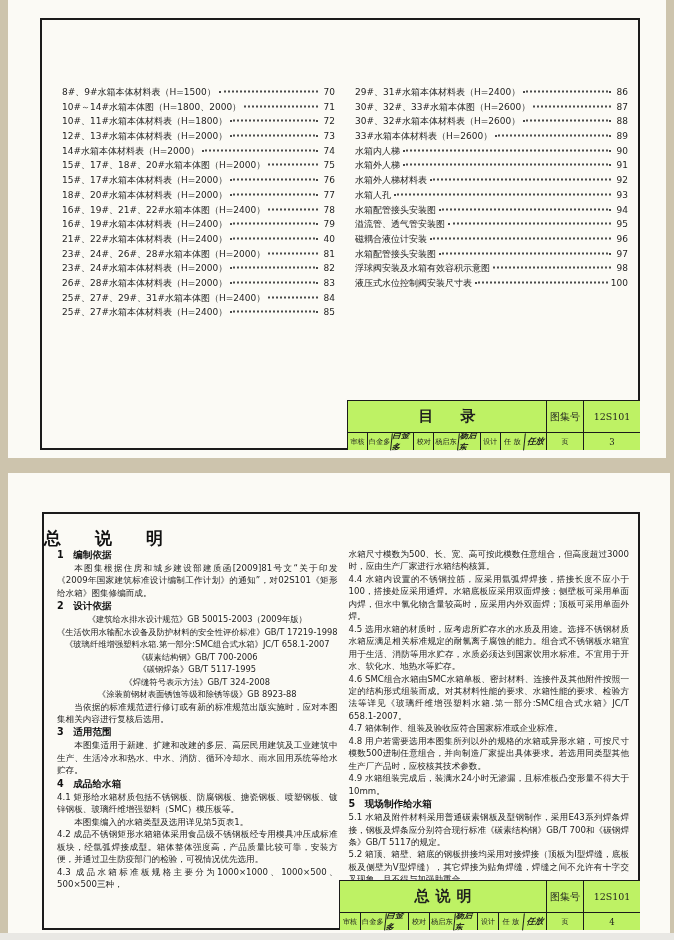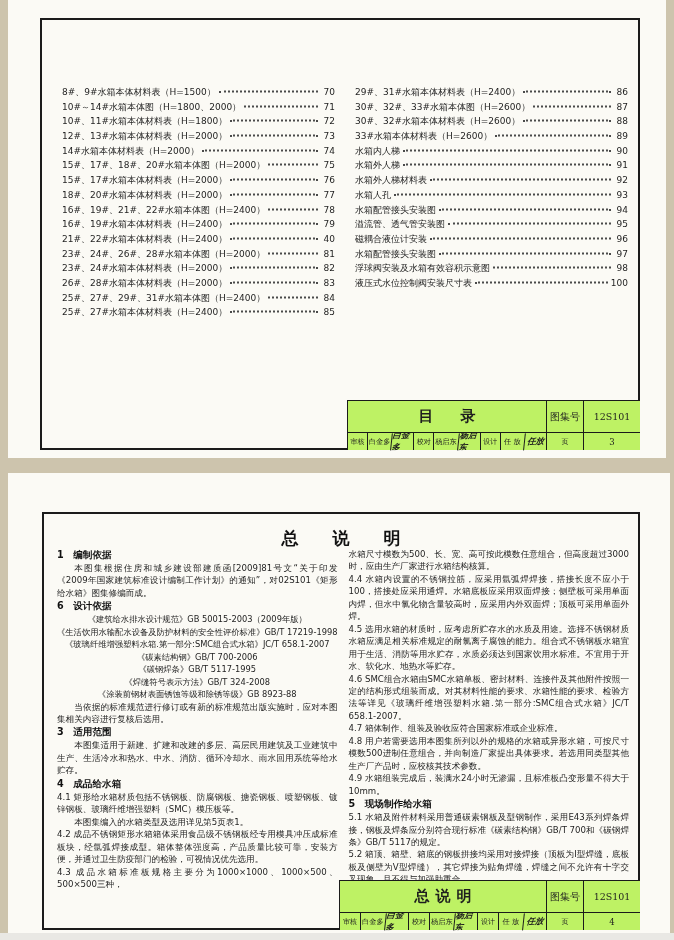--- a/index.html
+++ b/index.html
@@ -20,21 +20,21 @@
 
   
   #toc{position:absolute;left:20px;right:10px;top:66px;display:flex;gap:20px;}
   .toc-col{flex:1;display:flex;flex-direction:column;min-width:0;}
   .toc-row{display:flex;align-items:baseline;height:14.7px;font-size:9px;white-space:nowrap;}
   .toc-title{flex:0 0 auto;}
   .toc-dots{flex:1 1 auto;min-width:8px;margin:0 3px;border-bottom:2px dotted #4a4a4a;transform:translateY(-2.5px);}
   .toc-page{flex:0 0 auto;min-width:14px;text-align:right;}
 
   
-  #gs-title{margin-top:13px;text-align:center;font-size:17px;font-weight:bold;color:#111;}
+  #gs-title{margin-top:13px;font-size:17px;font-weight:bold;color:#111;}
   #gs-cols{position:absolute;left:13px;right:9px;top:34px;bottom:3px;display:flex;gap:11px;overflow:hidden;}
   .gs-col{flex:1;min-width:0;font-size:8.6px;line-height:12.45px;text-align:justify;}
   .gs-h{font-weight:bold;font-size:9.6px;line-height:14px;color:#101010;}
   .gs-p{}
   .gs-p.indent{text-indent:2em;}
   .gs-std{display:flex;justify-content:center;align-items:baseline;font-size:8.3px;white-space:nowrap;}
   .std-name{flex:0 1 auto;overflow:hidden;}
   .std-code{flex:0 0 auto;margin-left:0;}
 
   
@@ -244,21 +244,21 @@
 
 <div class="sheet" id="sheet2">
   <div class="frame" id="frame2">
 
     <div id="gs-title">总　　说　　明</div>
 
     <div id="gs-cols">
       <div class="gs-col" id="gs-left">
           <div class="gs-h">1　编制依据</div>
           <div class="gs-p indent">本图集根据住房和城乡建设部建质函[2009]81号文“关于印发《2009年国家建筑标准设计编制工作计划》的通知”，对02S101《矩形给水箱》图集修编而成。</div>
-          <div class="gs-h">6　设计依据</div>
+          <div class="gs-h">2　设计依据</div>
           <div class="gs-std">
             <span class="std-name">《建筑给水排水设计规范》</span>
             <span class="std-code">GB 50015-2003（2009年版）</span>
           </div>
           <div class="gs-std">
             <span class="std-name">《生活饮用水输配水设备及防护材料的安全性评价标准》</span>
             <span class="std-code">GB/T 17219-1998</span>
           </div>
           <div class="gs-std">
             <span class="std-name">《玻璃纤维增强塑料水箱.第一部分:SMC组合式水箱》</span>

